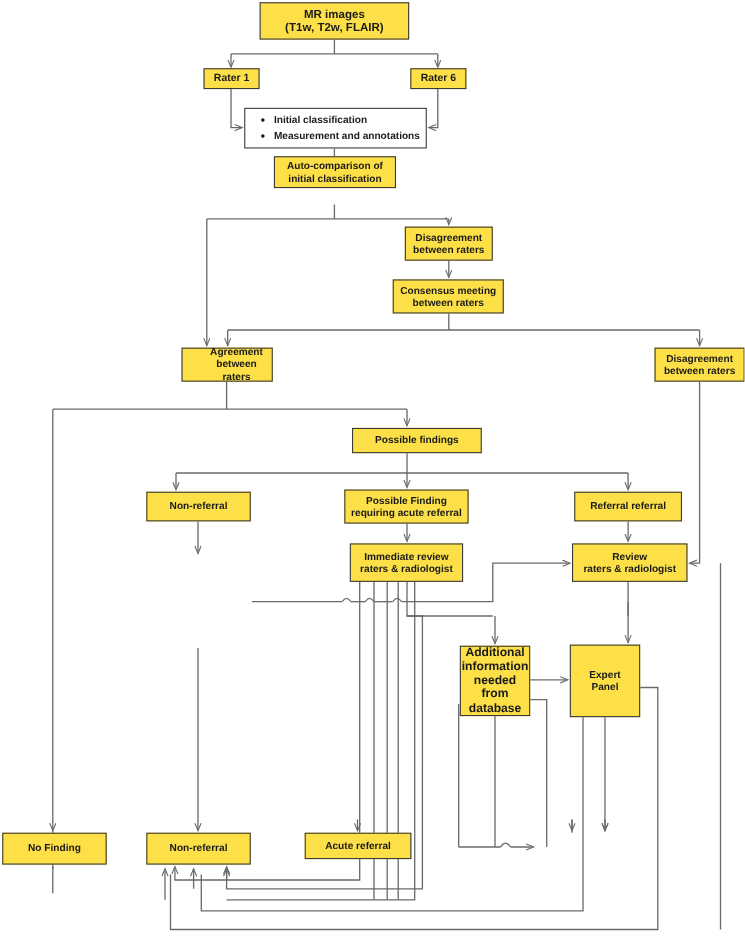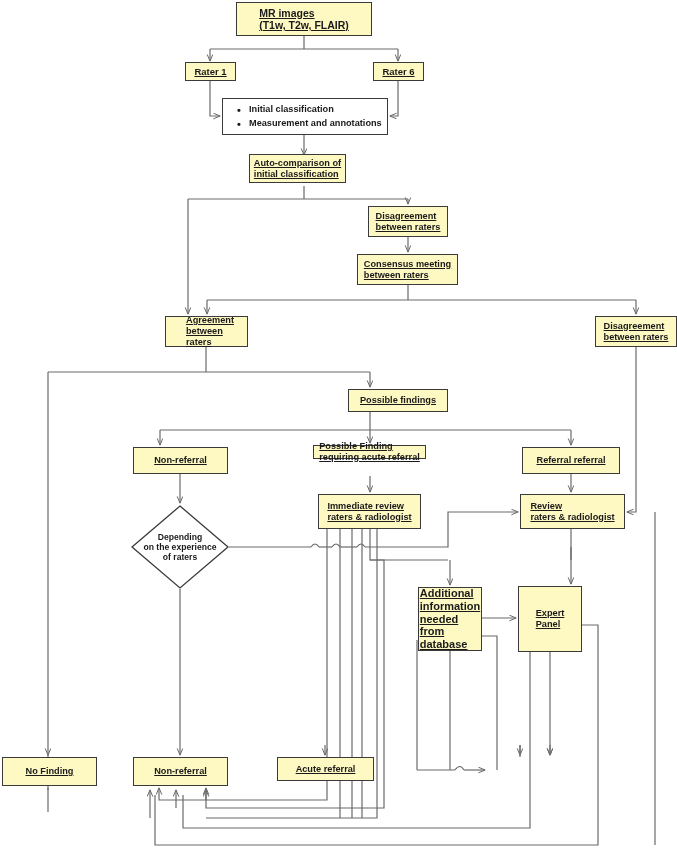--- a/index.html
+++ b/index.html
@@ -1,21 +1,21 @@
 <!DOCTYPE html>
 <html><head>
 <meta charset="utf-8">
 <style>
   html,body{margin:0;padding:0;background:#ffffff;}
   body{font-family:"Liberation Sans",sans-serif;}
   #canvas{position:relative;width:677px;height:856px;overflow:hidden;background:#fff;}
   svg#wires{position:absolute;left:0;top:0;width:677px;height:856px;}
-  .node{position:absolute;box-sizing:border-box;border:1.4px solid #3a3a3a;background:#fef9c3;
-        display:flex;align-items:center;justify-content:center;
-        font-weight:bold;color:#1a1a1a;line-height:1.18;z-index:3;text-decoration:underline;}
+  .node{position:absolute;box-sizing:border-box;border:1.4px solid #3a3a3a;background:#fde047;
+        display:flex;align-items:center;justify-content:center;text-align:center;
+        font-weight:bold;color:#1a1a1a;line-height:1.18;z-index:3;}
   .node span{display:block;padding:0 3px;}
   .bullets{position:absolute;box-sizing:border-box;border:1.4px solid #3a3a3a;background:#fff;
            z-index:3;display:flex;flex-direction:column;justify-content:center;
            padding:0 0 0 14px;font-weight:bold;color:#1a1a1a;}
   .bullets div{position:relative;padding-left:12px;line-height:1.5;text-align:left;}
   .bullets div:before{content:"\2022";position:absolute;left:0;top:-1px;font-size:11px;}
   .diamond{position:absolute;z-index:3;}
   .diamond .dlabel{position:absolute;left:0;top:0;width:100%;height:100%;
         display:flex;align-items:center;justify-content:center;text-align:center;
         font-weight:bold;color:#1a1a1a;line-height:1.2;}
@@ -136,72 +136,64 @@
 
   <div class="node" style="left:373px;top:62px;width:51px;height:19px;font-size:9.5px;">
     <span>Rater 6</span>
   </div>
 
   <div class="bullets" style="left:222px;top:98px;width:166px;height:37px;font-size:9.2px;">
     <div>Initial classification</div>
     <div>Measurement and annotations</div>
   </div>
 
-  <div class="node" style="left:249px;top:154px;width:97px;height:29px;font-size:9.2px;">
+  <div class="node" style="left:249px;top:142px;width:111px;height:29px;font-size:9.2px;">
     <span>Auto-comparison of<br>initial classification</span>
   </div>
 
   <div class="node" style="left:368px;top:206px;width:80px;height:31px;font-size:9.2px;">
     <span>Disagreement<br>between raters</span>
   </div>
 
   <div class="node" style="left:357px;top:254px;width:101px;height:31px;font-size:9.2px;">
     <span>Consensus meeting<br>between raters</span>
   </div>
 
   <div class="node" style="left:165px;top:316px;width:83px;height:31px;font-size:9.2px;padding-left:17px;">
     <span>Agreement<br>between raters</span>
   </div>
 
   <div class="node" style="left:595px;top:316px;width:82px;height:31px;font-size:9.2px;">
     <span>Disagreement<br>between raters</span>
   </div>
 
-  <div class="node" style="left:320px;top:389px;width:100px;height:23px;font-size:9.2px;margin-left:28px;">
+  <div class="node" style="left:320px;top:389px;width:118px;height:23px;font-size:9.2px;">
     <span>Possible findings</span>
   </div>
 
   <div class="node" style="left:133px;top:447px;width:95px;height:27px;font-size:9.2px;">
     <span>Non-referral</span>
   </div>
 
-  <div class="node" style="left:313px;top:445px;width:113px;height:14px;font-size:9.2px;">
+  <div class="node" style="left:313px;top:445px;width:113px;height:31px;font-size:9.2px;">
     <span>Possible Finding<br>requiring acute referral</span>
   </div>
 
   <div class="node" style="left:522px;top:447px;width:98px;height:27px;font-size:9.2px;">
     <span>Referral referral</span>
   </div>
 
   <div class="node" style="left:318px;top:494px;width:103px;height:35px;font-size:9.2px;">
     <span>Immediate review<br>raters &amp; radiologist</span>
   </div>
 
   <div class="node" style="left:520px;top:494px;width:105px;height:35px;font-size:9.2px;">
     <span>Review<br>raters &amp; radiologist</span>
   </div>
 
-  <div class="diamond" style="left:131px;top:505px;width:98px;height:84px;">
-    <svg width="98" height="84" viewBox="0 0 98 84">
-      <polygon points="49,1 97,42 49,83 1,42" fill="#ffffff" stroke="#3a3a3a" stroke-width="1.3"></polygon>
-    </svg>
-    <div class="dlabel" style="font-size:8.6px;">
-      <span>Depending<br>on the experience<br>of raters</span>
-    </div>
-  </div>
 
   <div class="node" style="left:418px;top:587px;width:64px;height:64px;font-size:11px;">
     <span>Additional<br>information<br>needed from<br>database</span>
   </div>
 
   <div class="node" style="left:518px;top:586px;width:64px;height:66px;font-size:9.2px;">
     <span>Expert<br>Panel</span>
   </div>
 
   <div class="node" style="left:2px;top:757px;width:95px;height:29px;font-size:9.2px;">

